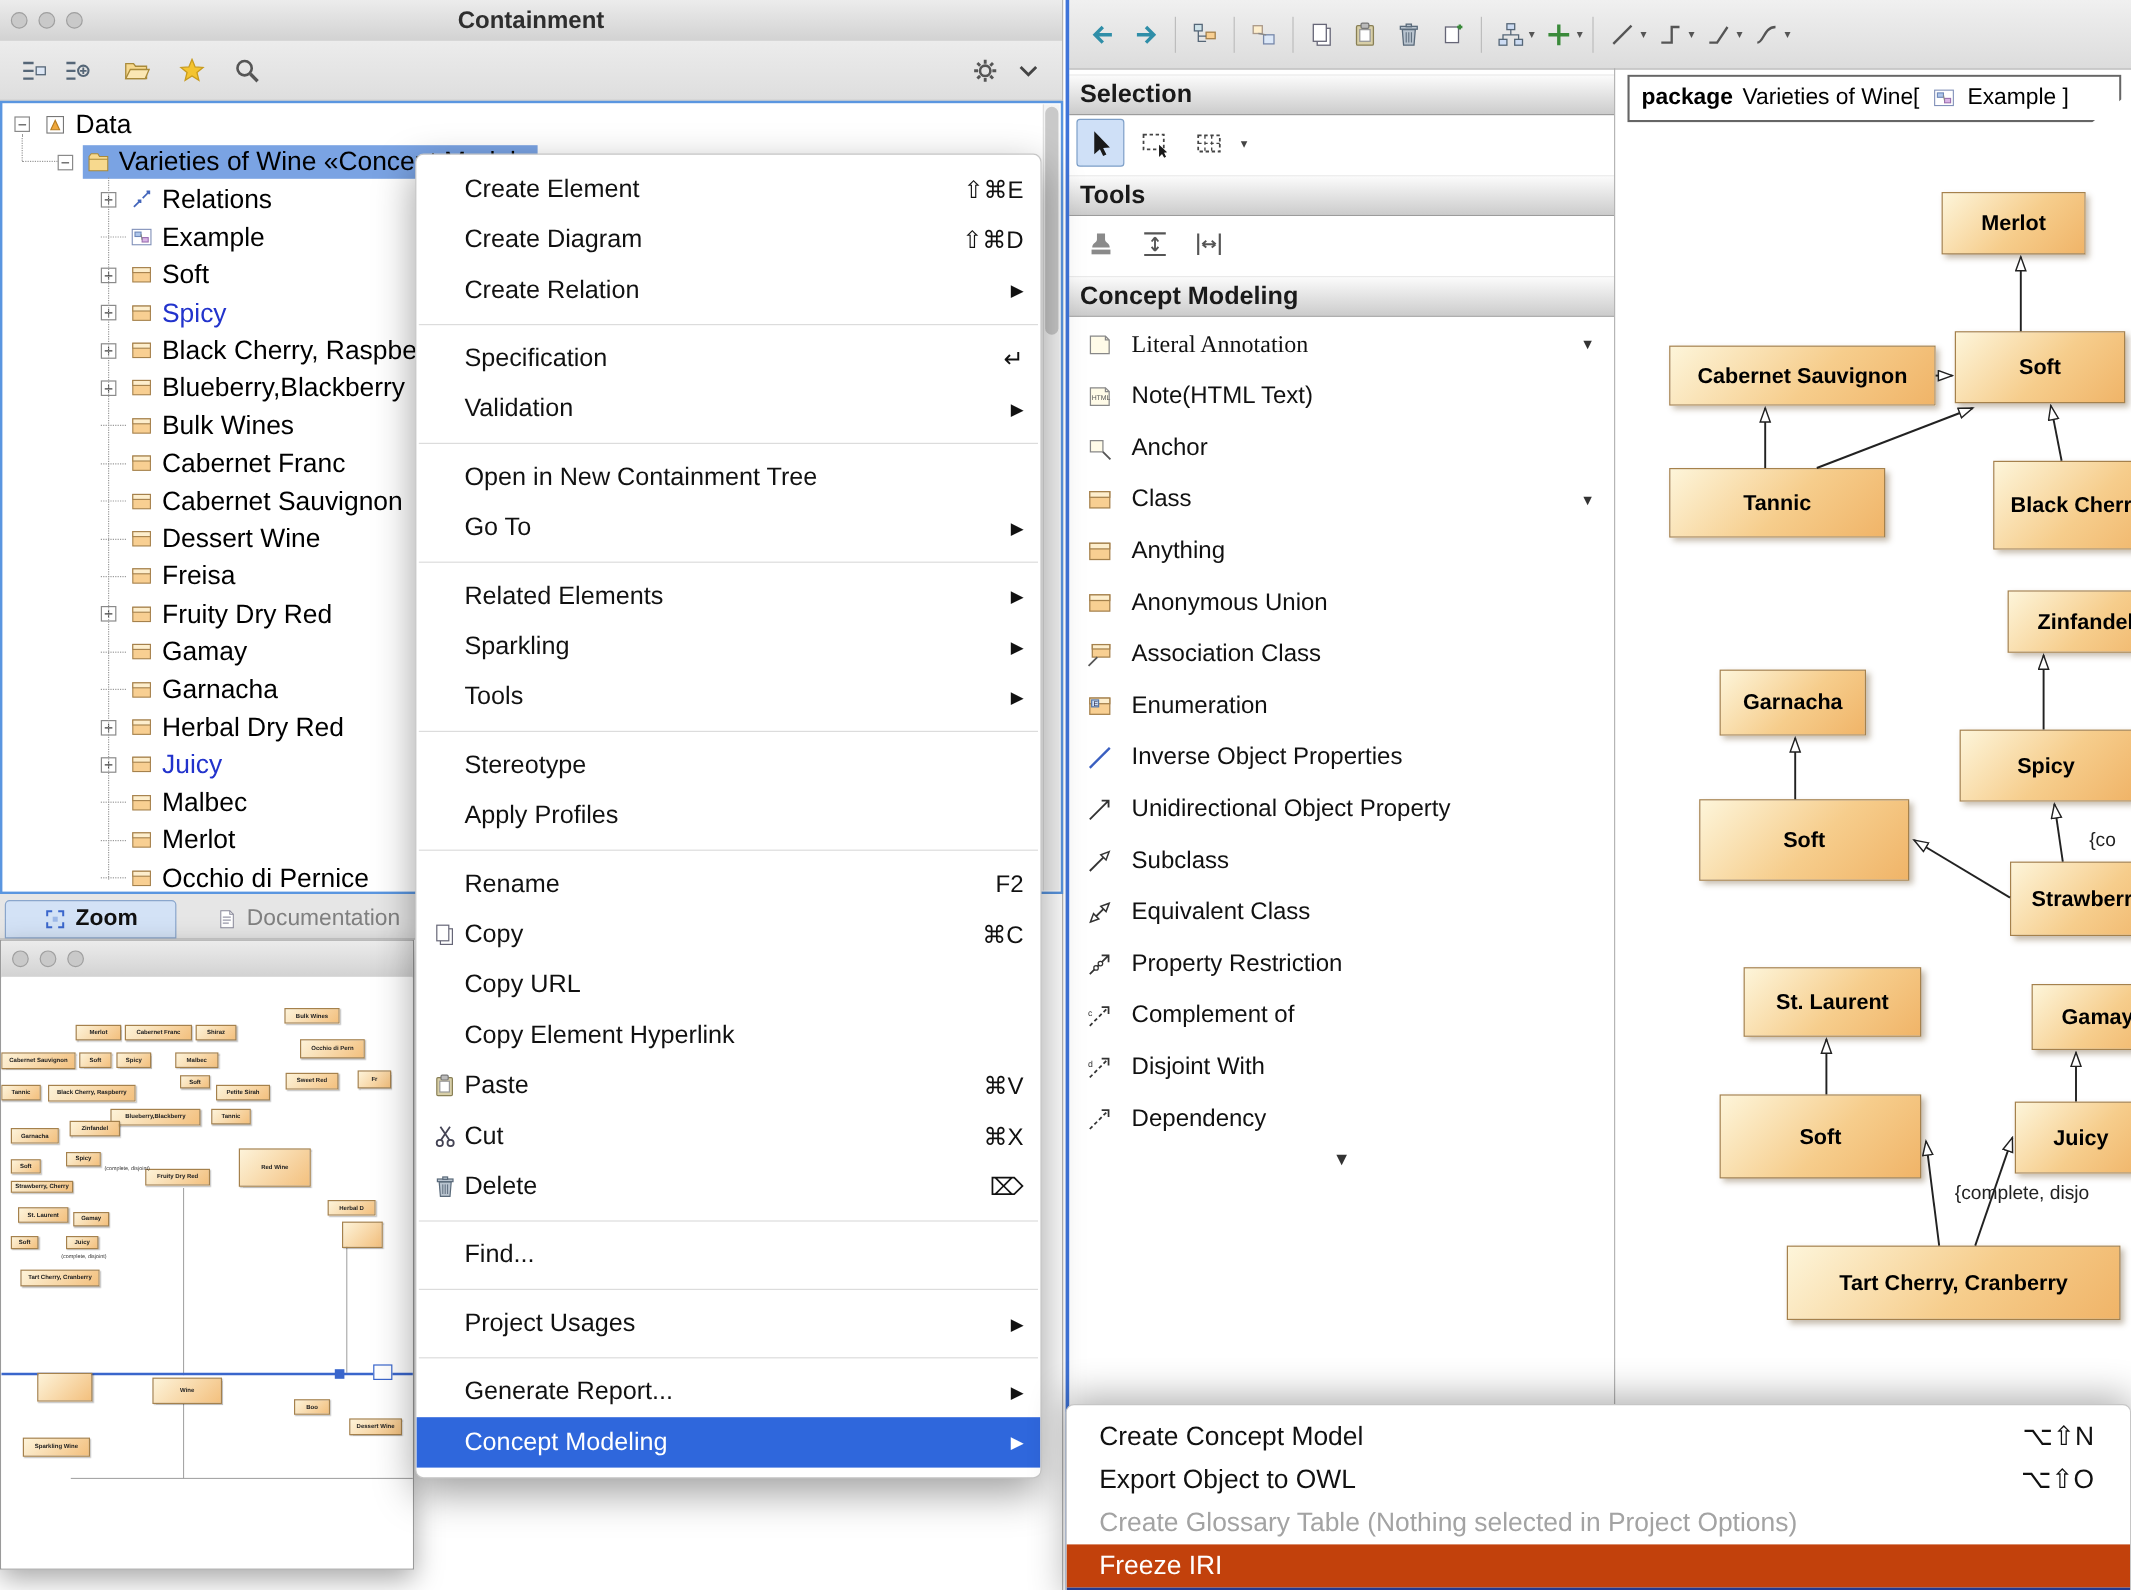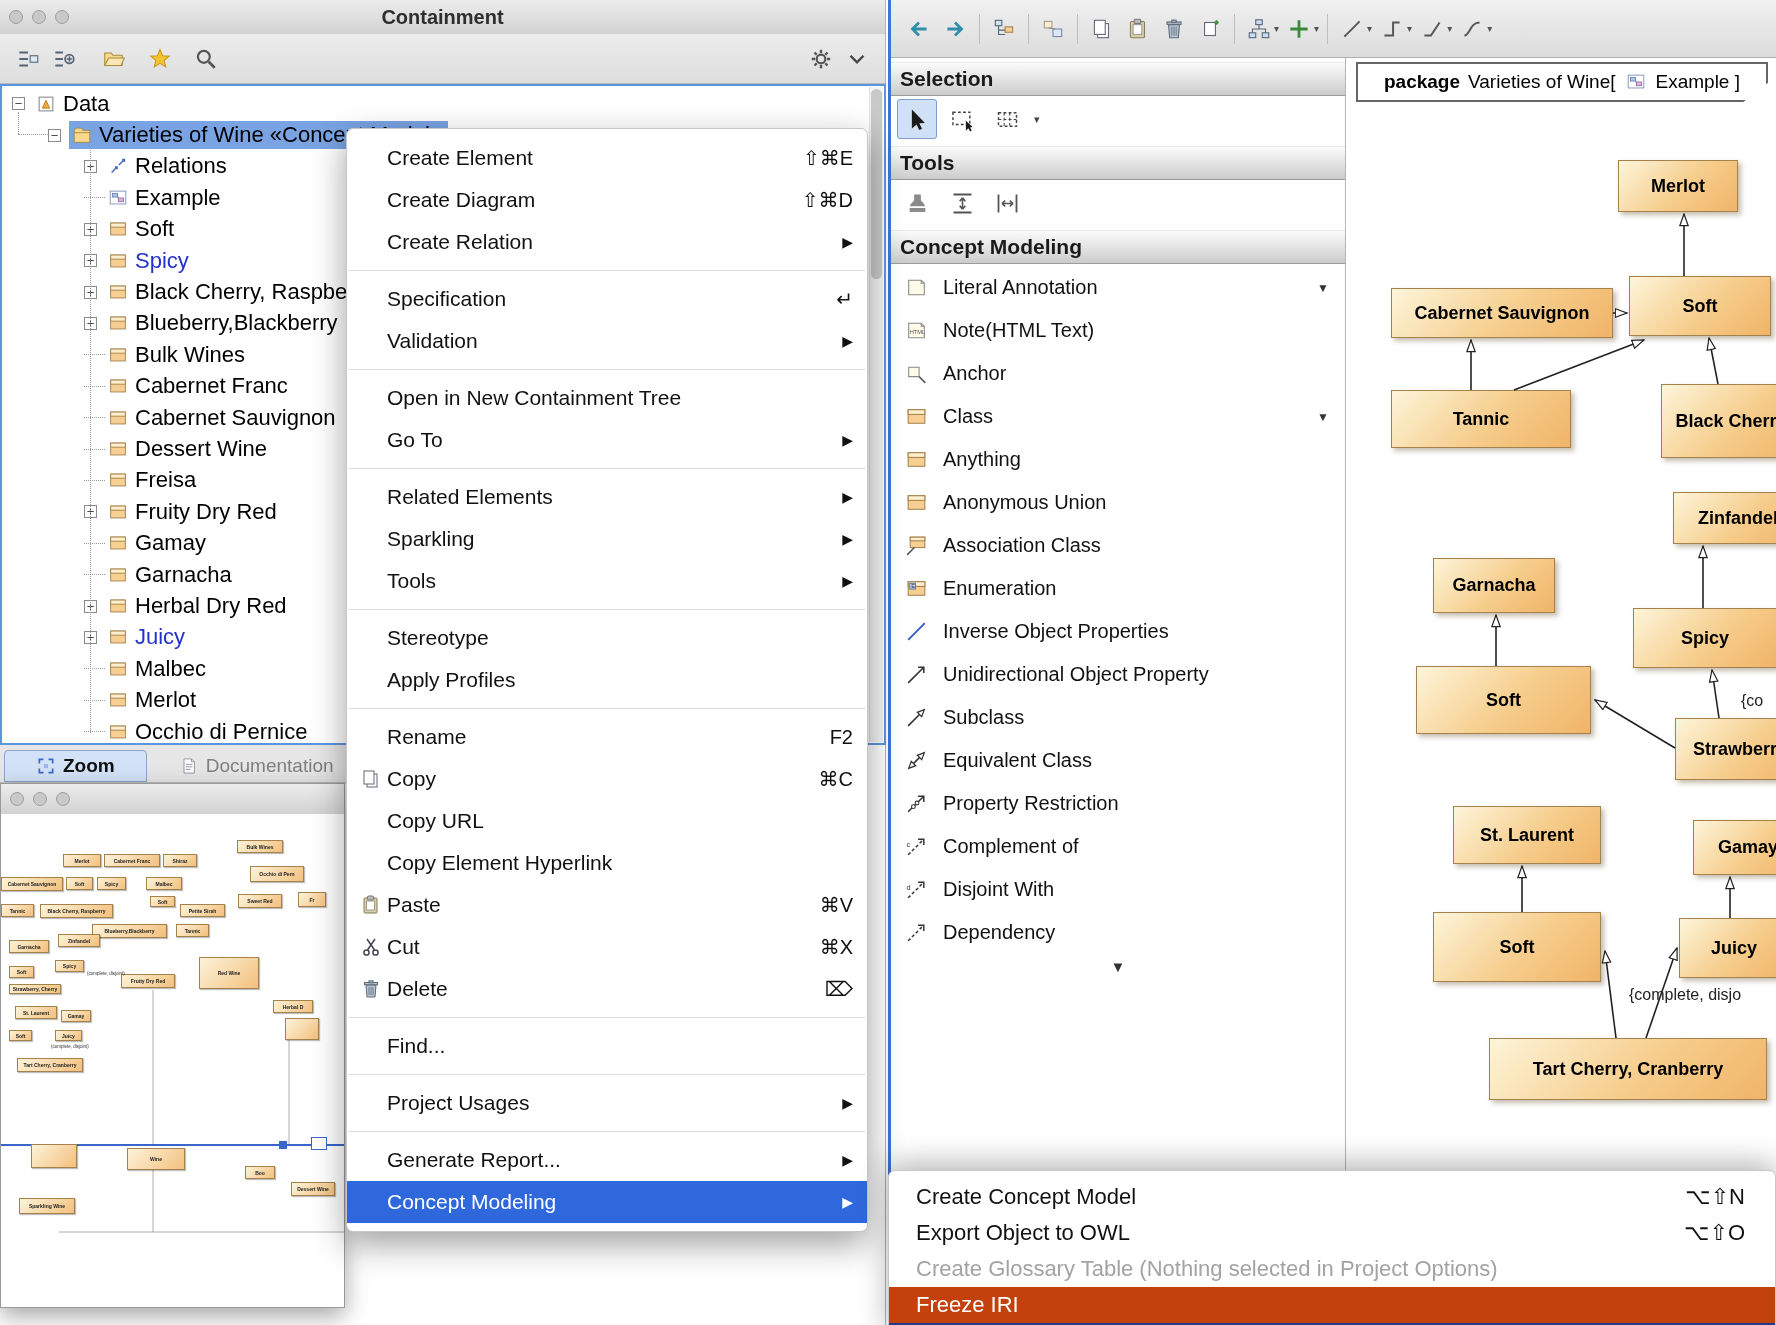--- a/index.html
+++ b/index.html
@@ -76,21 +76,21 @@
       font-size:20px;color:#111;box-sizing:border-box;}
   .pi svg{width:27px;height:25px;flex:none;}
   .pdd{position:absolute;right:14px;font-size:12px;color:#333;}
   #pal-more{position:absolute;left:0;right:0;text-align:center;font-size:15px;color:#333;}
 
   
   #canvas{position:absolute;left:457px;top:0;width:431px;height:1325px;background:#fff;border-left:1px solid #b5b5b5;
           box-sizing:border-box;overflow:hidden;}
   #diagram-tab{position:absolute;left:10px;top:62px;width:412px;height:40px;display:flex;align-items:center;gap:8px;
                padding:0 10px;background:#fff;border:2px solid #666;box-sizing:border-box;font-size:19px;color:#000;
-               clip-path:polygon(0 0,100% 0,100% 52%,94% 100%,0 100%);justify-content:center;}
+               clip-path:polygon(0 0,100% 0,100% 52%,94% 100%,0 100%);}
   #diagram-tab svg{width:24px;height:22px;}
   .node{position:absolute;background:linear-gradient(135deg,#fdf5da 0%,#f6cd8c 55%,#f0b468 100%);border:1px solid #a5814c;
         box-shadow:3px 3px 5px rgba(90,60,20,.35);display:flex;align-items:center;justify-content:center;
         font-weight:bold;font-size:18px;color:#000;white-space:nowrap;box-sizing:border-box;}
   .anno{position:absolute;font-size:16px;color:#222;white-space:nowrap;}
   #edges{position:absolute;left:0;top:0;pointer-events:none;}
 
   
   #ctx-menu{position:absolute;left:346px;top:128px;width:520px;background:#fff;border:1px solid #c6c6c6;border-radius:7px;
             box-shadow:0 12px 34px rgba(0,0,0,.38);padding:8px 0;z-index:20;overflow:hidden;}
@@ -620,21 +620,21 @@
           </div>
           <div class="pbtn">
             <svg viewBox="0 0 24 24">
               <path d="M4 4 v16 M20 4 v16" stroke="#555" stroke-width="1.6"></path>
               <path d="M7 12 h10 M7 12 l3 -2.5 M7 12 l3 2.5 M17 12 l-3 -2.5 M17 12 l-3 2.5" stroke="#555" stroke-width="1.4" fill="none"></path>
             </svg>
           </div>
         </div>
       <div class="phead" style="top:172px;">Concept Modeling</div>
       <div id="pal-items">
-          <div class="pi" style="top: 208px;">
+          <div class="pi" style="top: 208px; font-family: Liberation Serif, serif;">
             <svg viewBox="0 0 24 24">
               <path d="M4.5 5 h12 l3 3 v11 h-15 Z" fill="#fffbe8" stroke="#888"></path>
               <path d="M16.5 5 v3 h3" fill="none" stroke="#888"></path>
             </svg>
             <span>Literal Annotation</span>
             <span class="pdd">▼</span>
           </div>
           <div class="pi" style="top: 251px;">
             <svg viewBox="0 0 24 24">
               <path d="M4.5 5 h12 l3 3 v11 h-15 Z" fill="#fffbe8" stroke="#888"></path>

